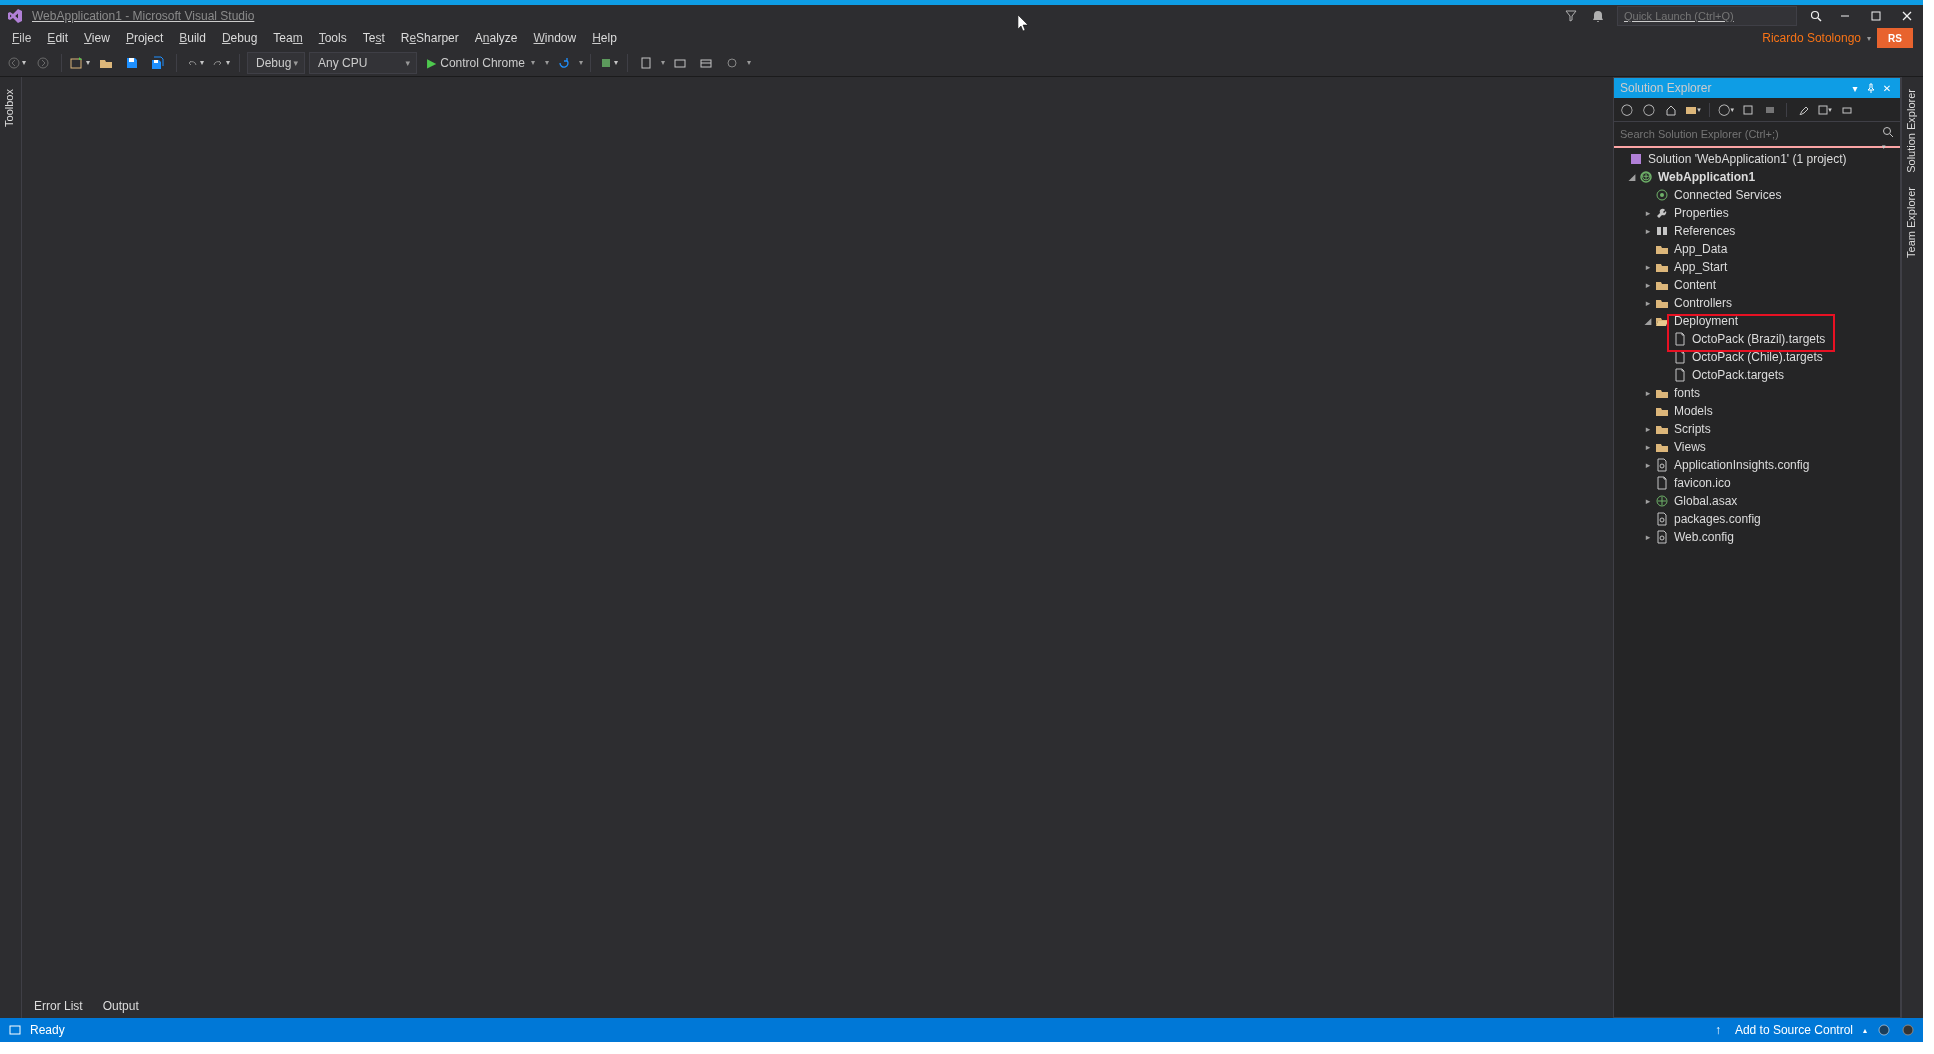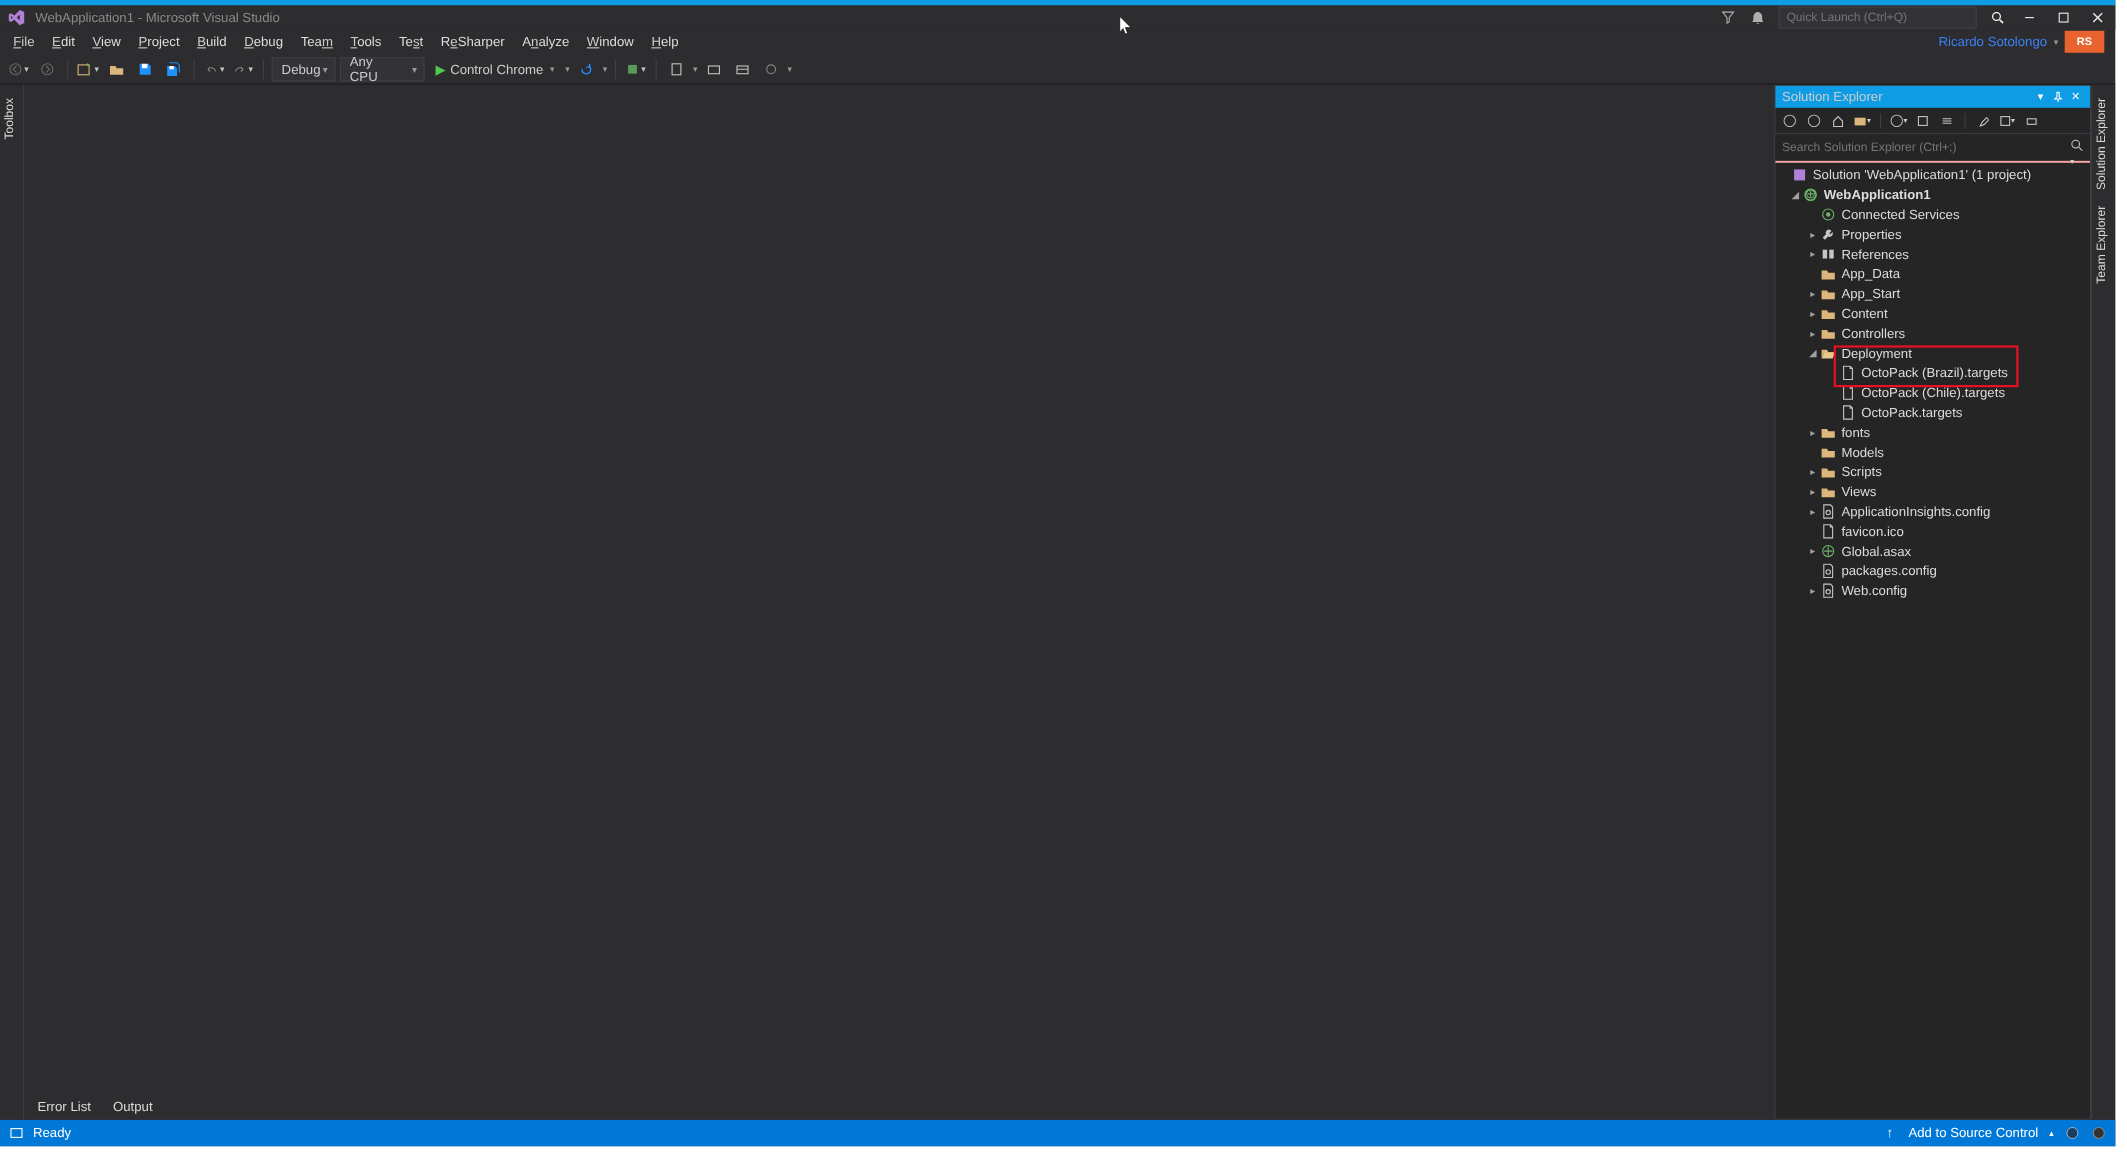--- a/index.html
+++ b/index.html
@@ -1,31 +1,31 @@
 <!DOCTYPE html>
 <html><head>
 <meta charset="utf-8">
 <style>
 * { margin:0; padding:0; box-sizing:border-box; font-family:"Segoe UI",Arial,sans-serif; font-size:12px; color:#ccc; user-select:none; }
 html,body { width:1934px; height:1054px; background:#fff; overflow:hidden; }
 .window { width:1923px; height:1042px; background:#2d2d30; border-top:5px solid #0e9de5; position:relative; display:flex; flex-direction:column; }
-.titlebar { height:22px; display:flex; align-items:center; padding:0 6px; background:#2d2d30; }
+.titlebar { height:22px; display:flex; align-items:center; padding:0 6px; background:#2d2d30;text-decoration:underline; }
 .vs-logo { width:18px; height:18px; margin-right:8px; display:inline-flex; align-items:center; justify-content:center; }
 .title-text { color:#8a8a8a; font-size:12px; flex:0 0 auto; }
 .titlebar-spacer { flex:1; }
 .title-icons { display:flex; align-items:center; gap:11px; }
 .tbicon { width:16px; height:16px; display:inline-flex; align-items:center; justify-content:center; color:#b0b0b0; }
 .quicklaunch { width:180px; height:20px; background:#333337; border:1px solid #3f3f46; color:#7d7d7d; padding:0 6px; font-size:11px; }
 .winbtn { width:20px; height:16px; display:inline-flex; align-items:center; justify-content:center; color:#f1f1f1; }
 .menubar { height:22px; display:flex; align-items:center; padding:0 4px; }
 .menu-item { padding:2px 8px; color:#dcdcdc; }
 .menu-item u { text-decoration:underline; }
 .menubar-spacer { flex:1; }
 .user-area { display:flex; align-items:center; gap:6px; padding-right:6px; }
-.user-name { color:#3b82f6; }
+.user-name { color:#f97316; }
 .user-badge { width:36px; height:20px; background:#e8632e; color:#fff; display:flex; align-items:center; justify-content:center; font-size:10px; font-weight:bold; }
 .toolbar { height:28px; display:flex; align-items:center; padding:0 6px; gap:4px; border-bottom:1px solid #1b1b1c; }
 .tbtn { width:22px; height:22px; display:inline-flex; align-items:center; justify-content:center; color:#c5c5c5; }
 .tbtn.caret::after{content:"▾";font-size:8px;color:#c5c5c5;margin-left:2px;}
 .sep { width:1px; height:18px; background:#3f3f46; margin:0 3px; }
 .combo { height:22px; background:#333337; border:1px solid #3f3f46; padding:0 22px 0 8px; color:#dcdcdc; display:flex; align-items:center; position:relative; }
 .combo::after { content:"▾"; position:absolute; right:6px; font-size:9px; color:#999; }
 .runbtn { display:flex; align-items:center; gap:4px; padding:0 6px; height:22px; color:#dcdcdc;}
 .runbtn .play { color:#4ec94e; }
 .body-area { flex:1; display:flex; position:relative; overflow:hidden; }
@@ -183,21 +183,21 @@
       </span>
     <span class="tbtn caret">
         <svg width="12" height="12">
           <path d="M9 6a4 4 0 00-7 2M9 6L7 4M9 6l-2 2" fill="none" stroke="#888"></path>
         </svg>
       </span>
     <span class="sep"></span>
     <div class="combo" style="width:58px">
         <span>Debug</span>
       </div>
-    <div class="combo" style="width:77px">
+    <div class="combo" style="width:108px">
         <span>Any CPU</span>
       </div>
     <div class="runbtn">
       <span class="play">▶</span>
       <span>Control Chrome</span>
       <span style="font-size:8px;color:#999;margin-left:2px">▾</span>
     </div>
     <span style="font-size:8px;color:#999">▾</span>
     <span class="tbtn">
         <svg width="12" height="12">

